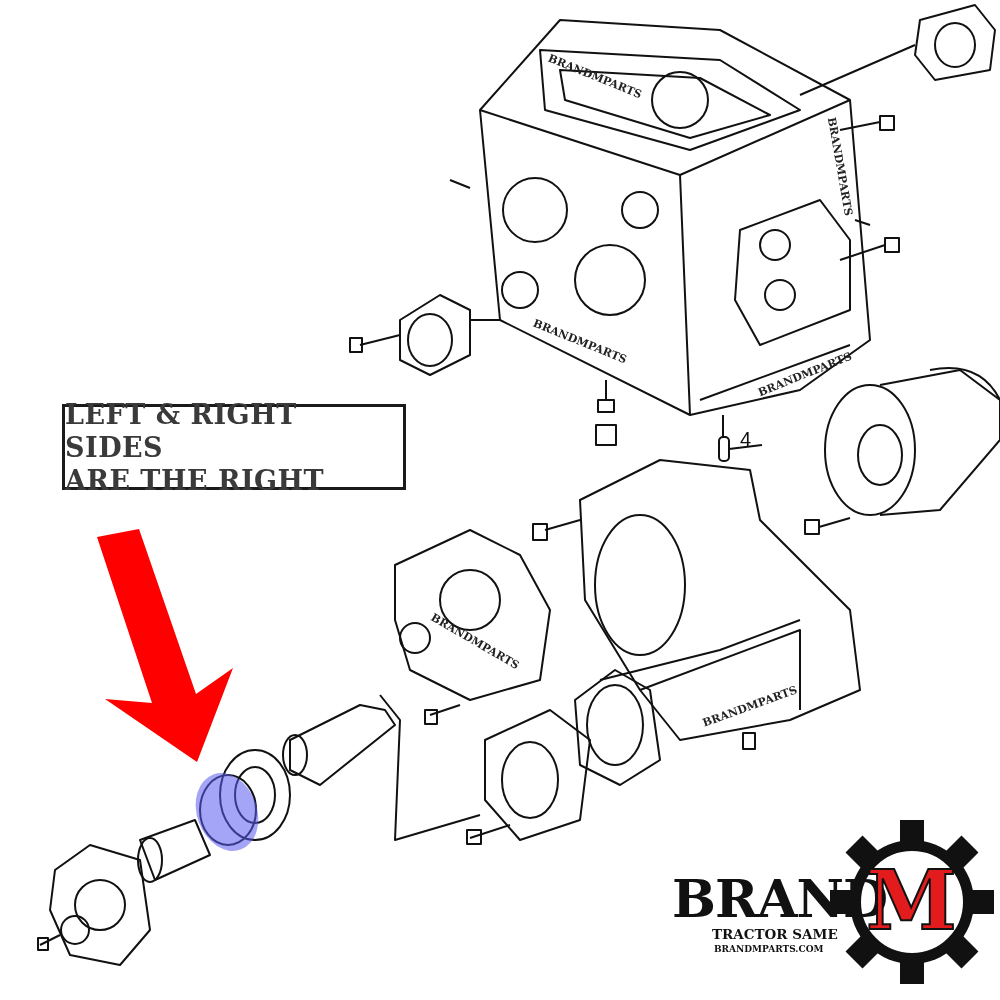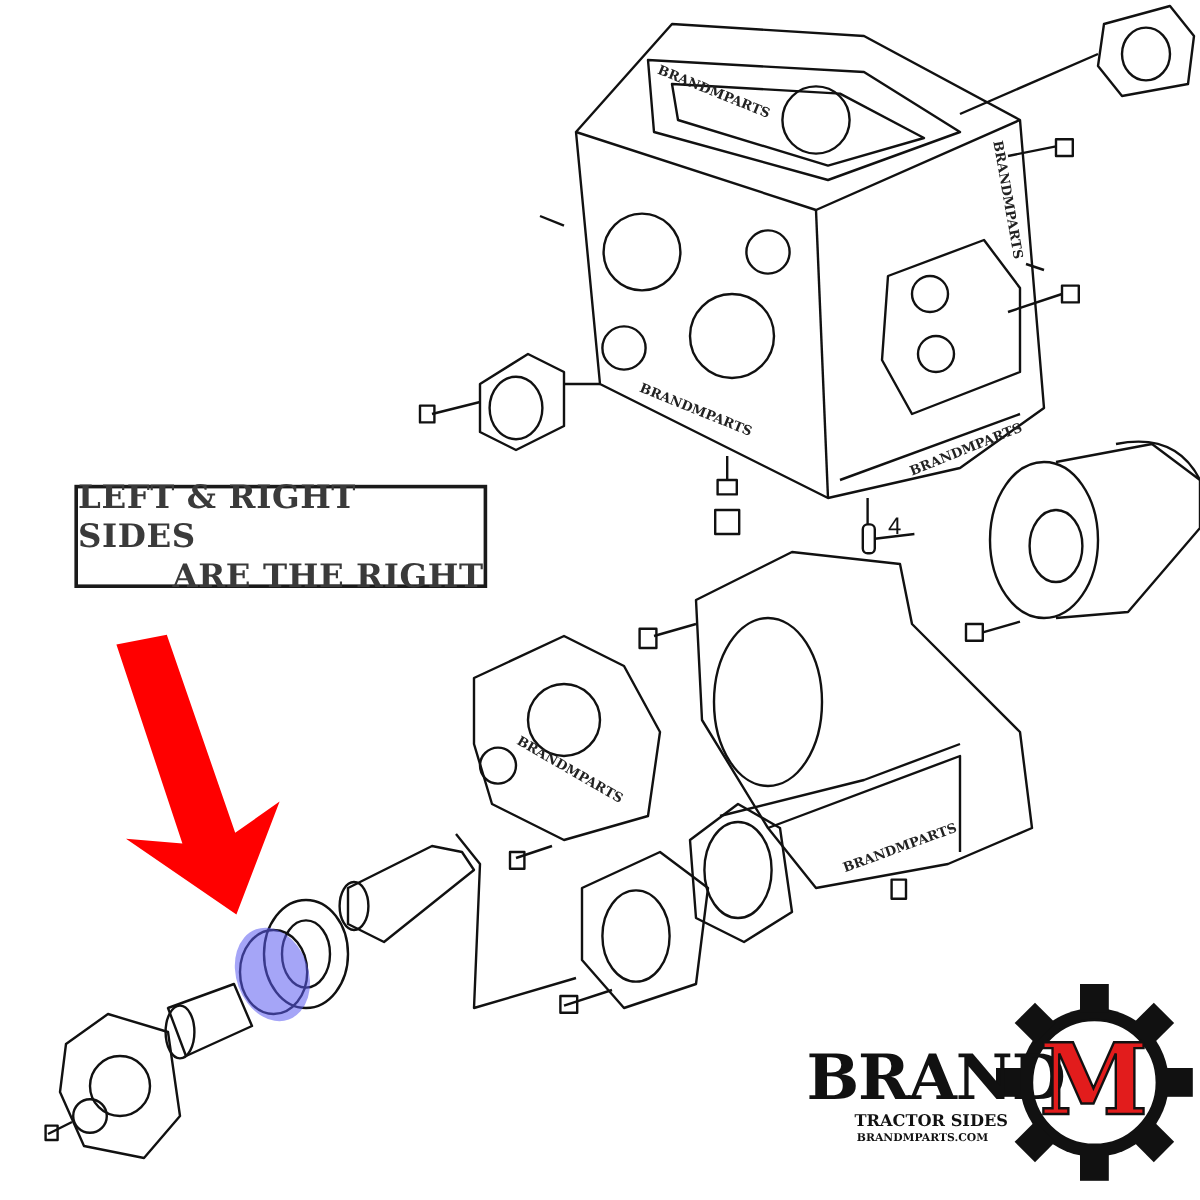--- a/index.html
+++ b/index.html
@@ -1,19 +1,19 @@
 <!DOCTYPE html>
 <html><head>
 <meta charset="utf-8">
 <style>
   html,body{margin:0;padding:0;background:#fff;}
   body{width:1000px;height:1000px;position:relative;overflow:hidden;font-family:"DejaVu Serif",serif;}
   .diagram{position:absolute;left:0;top:0;width:1000px;height:1000px;}
   .note{position:absolute;left:62px;top:404px;width:344px;height:86px;border:3px solid #1a1a1a;background:#fff;box-sizing:border-box;
-        display:flex;flex-direction:column;align-items:flex-end;justify-content:center;}
+        display:flex;flex-direction:column;align-items:flex-start;justify-content:center;}
   .note span{font-family:"DejaVu Serif",serif;font-weight:bold;font-size:27px;color:#3a3a3a;line-height:33px;letter-spacing:0.5px;}
   .wm{position:absolute;font-family:"DejaVu Serif",serif;font-weight:bold;font-size:11px;color:#222;white-space:nowrap;}
   .callout{position:absolute;left:740px;top:428px;font-family:"Liberation Sans",sans-serif;font-size:20px;color:#111;}
   .logo{position:absolute;left:668px;top:822px;width:320px;height:170px;}
   .logo .brand{position:absolute;left:4px;top:46px;font-family:"DejaVu Serif",serif;font-weight:bold;font-size:52px;color:#111;letter-spacing:-1px;}
   .logo .sub{position:absolute;left:44px;top:104px;font-family:"DejaVu Serif",serif;font-weight:bold;font-size:13.5px;color:#111;}
   .logo .url{position:absolute;left:46px;top:122px;font-family:"DejaVu Serif",serif;font-weight:bold;font-size:9px;color:#111;}
   .logo .m{position:absolute;left:198px;top:30px;font-family:"DejaVu Serif",serif;font-weight:bold;font-size:82px;color:#e21c1c;-webkit-text-stroke:2px #111;}
 </style>
 </head>
@@ -156,16 +156,16 @@
 
 <div class="callout">4</div>
 
 <div class="note">
   <span>LEFT &amp; RIGHT SIDES</span>
   <span>ARE THE RIGHT</span>
 </div>
 
 <div class="logo">
   <div class="brand">BRAND</div>
-  <div class="sub">TRACTOR SIDES</div>
+  <div class="sub">TRACTOR SAME</div>
   <div class="url">BRANDMPARTS.COM</div>
   <div class="m">M</div>
 </div>
 
 </body></html>

